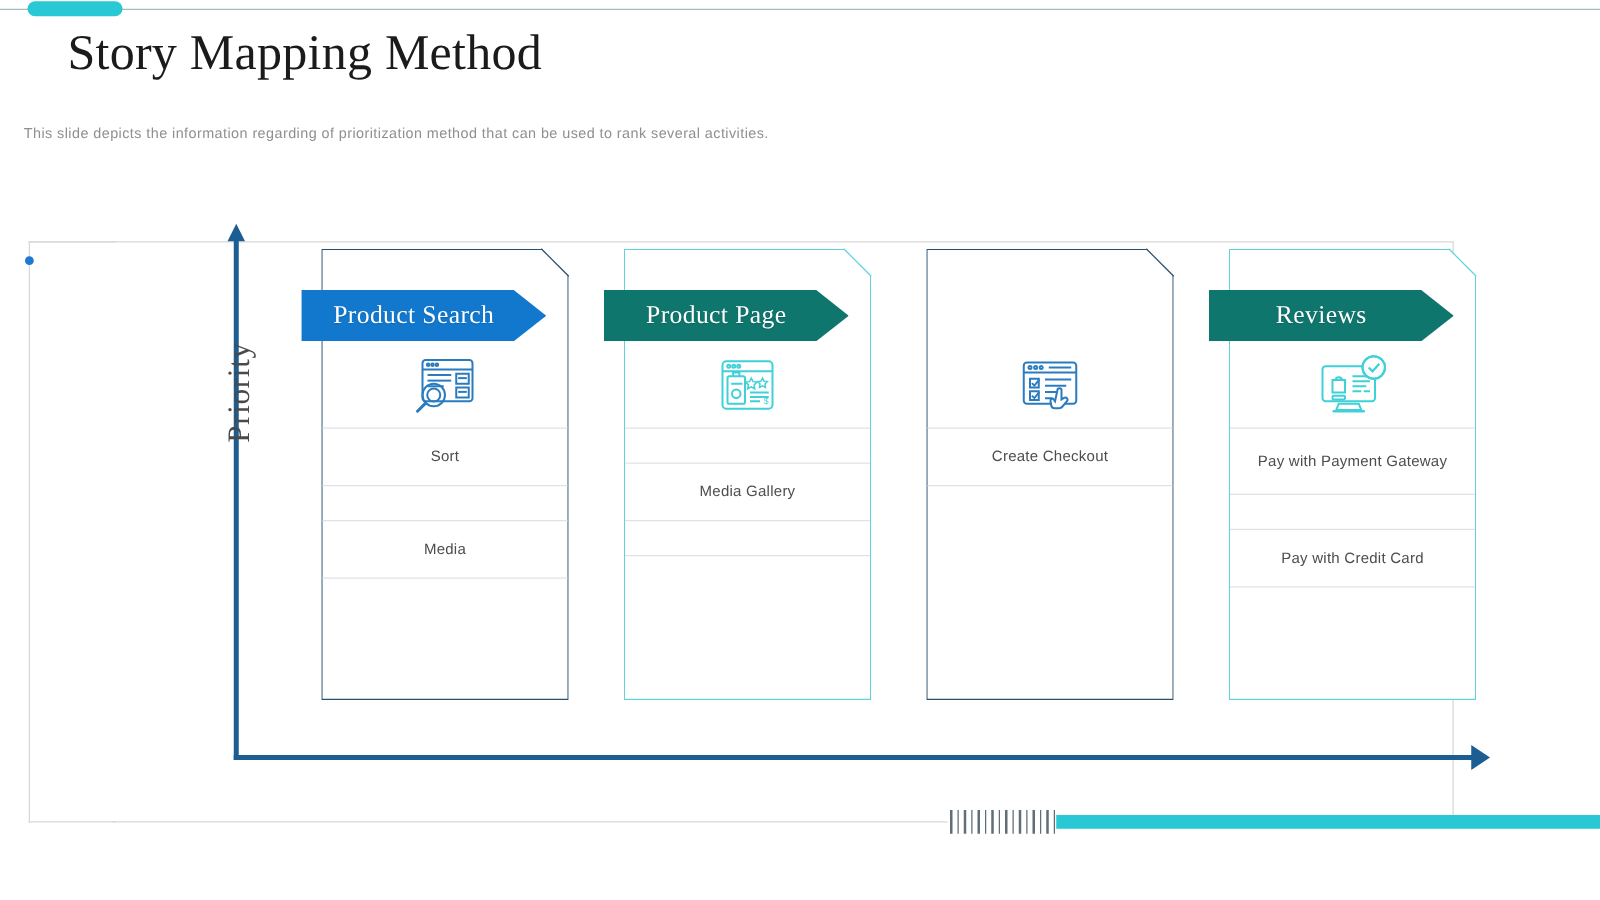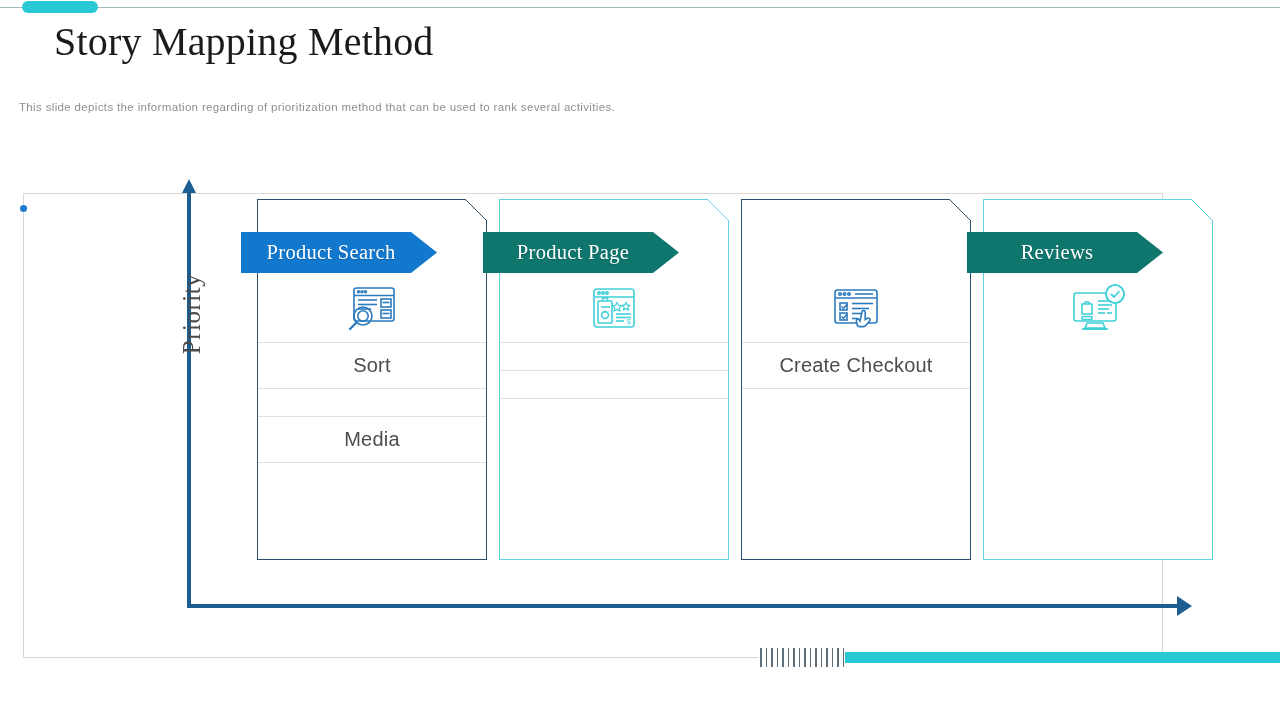--- a/index.html
+++ b/index.html
@@ -73,21 +73,21 @@
     position: absolute; left: 112px; top: 300px;
     width: 160px; text-align: center;
     transform: rotate(-90deg); transform-origin: center center;
     font-family: "Liberation Serif", serif;
     font-size: 25px; color: #4a4a4a; letter-spacing: .5px;
   }
 
   
   .cards { position: absolute; left: 0; top: 0; width: 1280px; height: 720px; }
   .card {
-    position: absolute; top: 199px; width: 230px; height: 361px;
+    position: absolute; top: 199px; width: 198px; height: 361px;
   }
   .card .frame {
     position: absolute; inset: 0;
     border: 1px solid #2a4f6e;
     background: #ffffff;
     clip-path: polygon(0 0, calc(100% - 22px) 0, 100% 22px, 100% 100%, 0 100%);
   }
   .card.teal .frame { border-color: #5fd4dd; }
   .card .notch-line {
     position: absolute; right: -1px; top: -1px; width: 25px; height: 25px;
@@ -119,21 +119,21 @@
 
   
   .rows {
     position: absolute; left: 1px; right: 1px; top: 143px; bottom: 1px;
   }
   .row {
     position: relative; width: 100%;
     border-top: 1px solid #dfe2e4;
     display: flex; align-items: center; justify-content: center;
     text-align: center;
-    font-size: 20px; color: #4d4d4d; letter-spacing: .2px;
+    font-size: 12px; color: #4d4d4d; letter-spacing: .2px;
     line-height: 1.55;
   }
   .row.tall  { height: 46px; }
   .row.gap   { height: 28px; }
   .row.two   { height: 53px; }
   .row.flex-rest { flex: 1; border-top: 1px solid #dfe2e4; }
 
   
   .bottom-line {
     position: absolute; left: 90px; top: 657px; width: 668px; height: 1px;
@@ -239,20 +239,21 @@
           <path d="M29 17.5 l1.4 2.8 3.1 .4 -2.2 2.2 .5 3.1 -2.8-1.5 -2.8 1.5 .5-3.1 -2.2-2.2 3.1-.4z" stroke-width="1.2"></path>
           <path d="M38 17.5 l1.2 2.4 2.7 .4 -1.9 1.9 .4 2.7 -2.4-1.3 -2.4 1.3 .4-2.7 -1.9-1.9 2.7-.4z" stroke-width="1.2"></path>
           <line x1="28" y1="29" x2="43" y2="29"></line>
           <line x1="28" y1="32.5" x2="43" y2="32.5"></line>
           <line x1="28" y1="36" x2="36" y2="36"></line>
           <text x="39" y="38.5" font-size="7" fill="#3fd0d8" stroke="none" font-family="Liberation Sans, sans-serif">$</text>
         </svg>
       </div>
       <div class="rows">
         <div class="row gap"></div>
+        <div class="row tall">Media Gallery</div>
         <div class="row gap"></div>
         <div class="row flex-rest"></div>
       </div>
     </div>
 
     <div class="card" id="card2" style="left:741px;">
       <div class="frame"></div>
       <div class="notch-line">
         <svg width="25" height="25" viewBox="0 0 25 25">
             <line x1="2" y1="1" x2="24" y2="23" stroke="#2a4f6e" stroke-width="1"></line>
@@ -304,20 +305,26 @@
           <line x1="29" y1="21" x2="43" y2="21"></line>
           <line x1="29" y1="25" x2="40" y2="25"></line>
           <line x1="29" y1="29" x2="36" y2="29"></line>
           <line x1="38" y1="29" x2="43" y2="29"></line>
           <rect x="13" y="32.5" width="10" height="3" rx="1"></rect>
           <circle cx="46" cy="10" r="9" fill="#ffffff"></circle>
           <circle cx="46" cy="10" r="9"></circle>
           <path d="M42 10 l3 3 5.5-6" stroke-width="1.8"></path>
         </svg>
       </div>
+      <div class="rows">
+        <div class="row two">Pay with  Payment Gateway</div>
+        <div class="row gap"></div>
+        <div class="row tall">Pay with  Credit Card</div>
+        <div class="row flex-rest"></div>
+      </div>
     </div>
 
   </div>
 
   <div class="bottom-line"></div>
   <div class="ticks">
     <i></i>
       <i></i>
       <i></i>
       <i></i>

